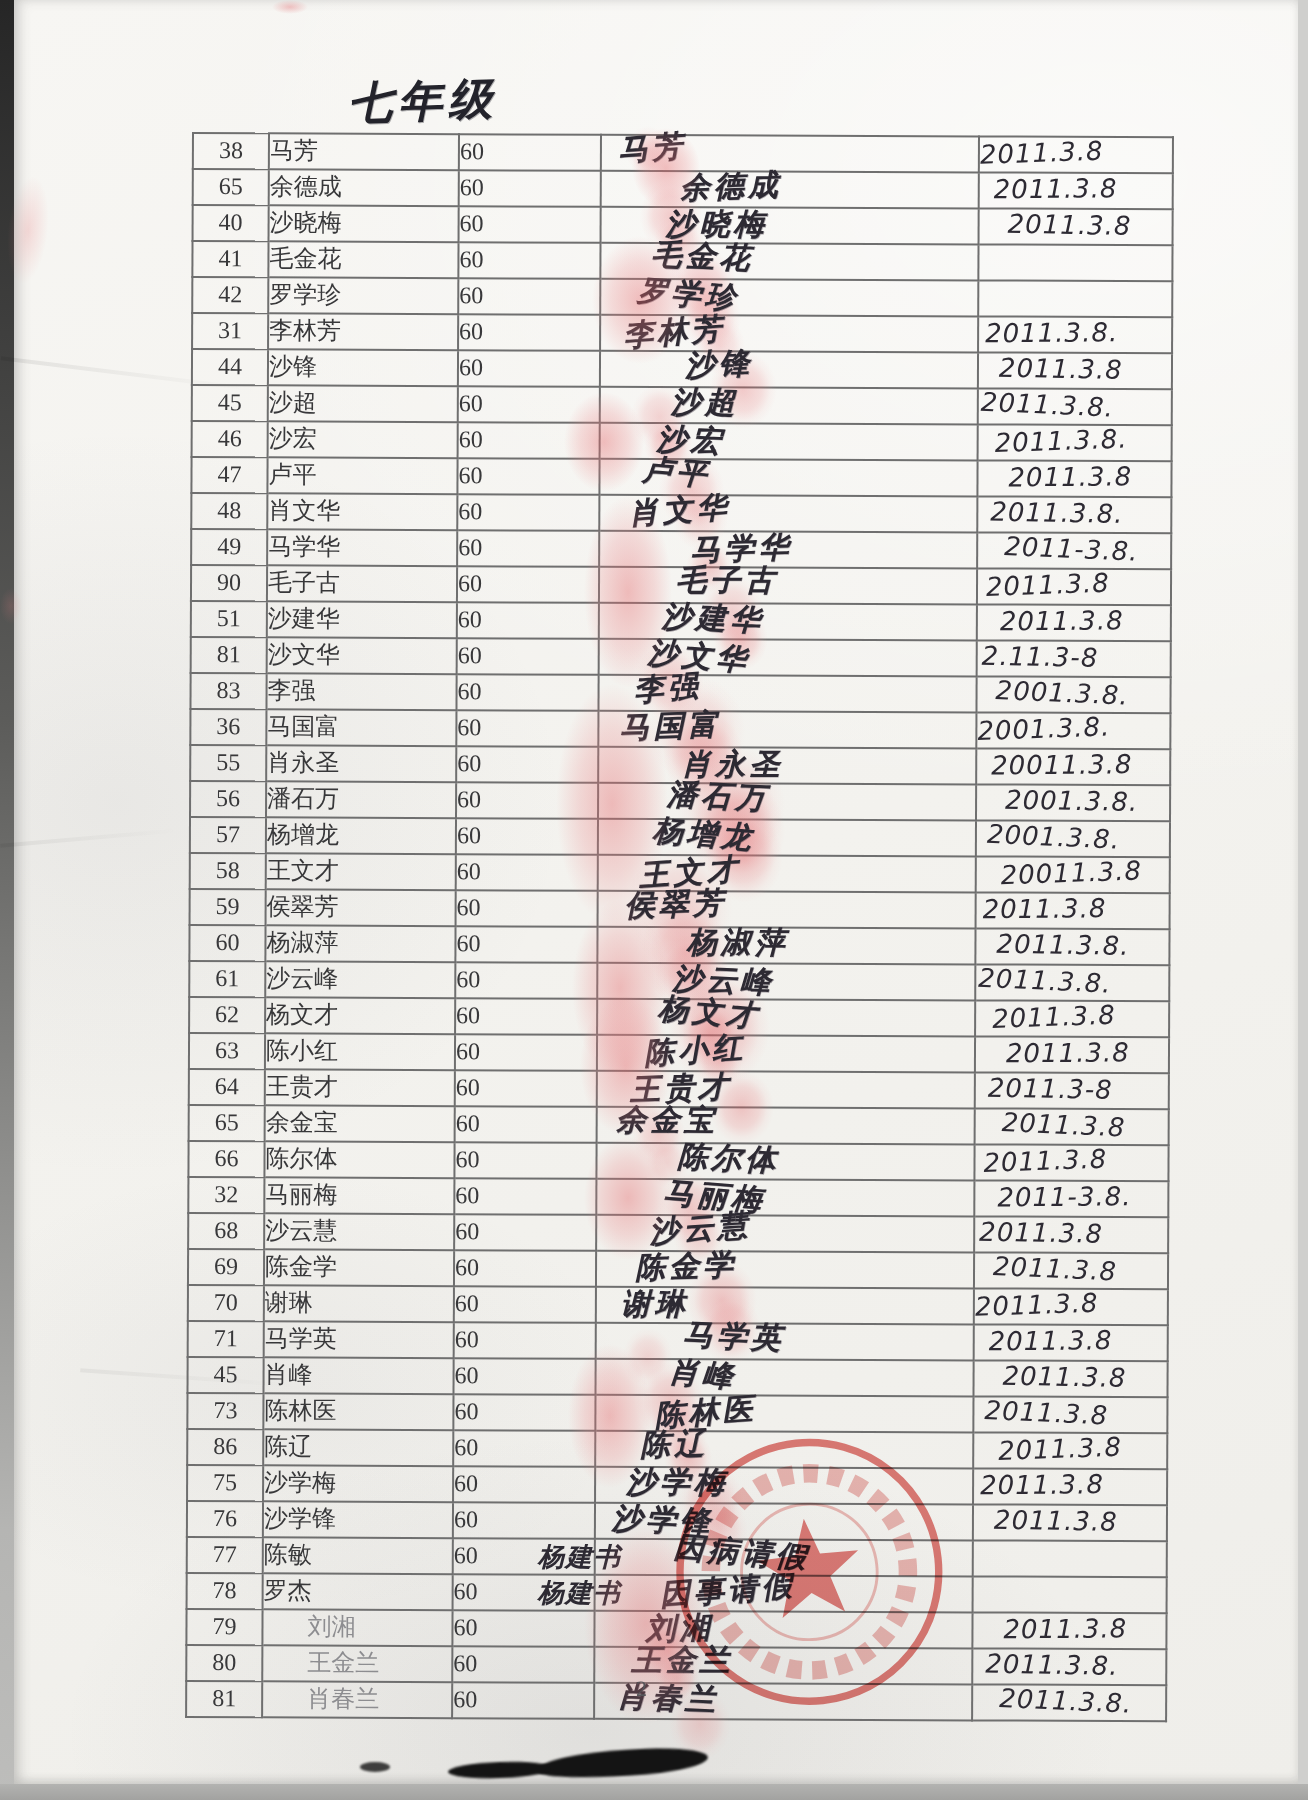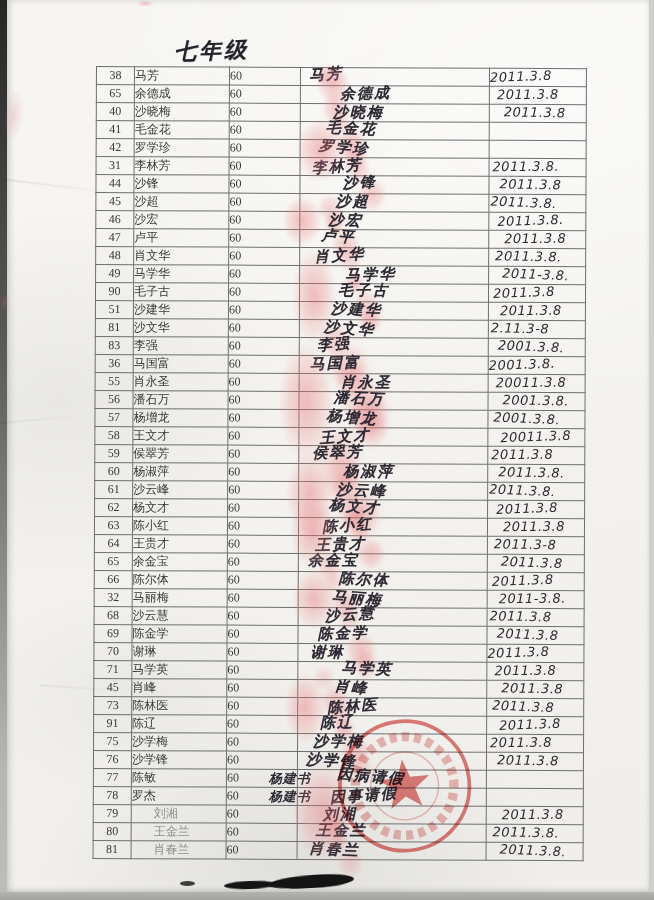--- a/index.html
+++ b/index.html
@@ -361,21 +361,21 @@
     <td class="c-date"><span class="date-text hand" style="transform: rotate(0.75deg); margin-left: 14px;">2011.3.8</span></td>
   </tr>
       <tr>
     <td class="c-no">73</td>
     <td class="c-name">陈林医</td>
     <td class="c-val"><span class="printed">60</span><span class="note-text hand"></span></td>
     <td class="c-sig"><span class="fp" style="width: 29px; height: 33.35px; left: 27px; top: 0px; opacity: 0.47;"></span><span class="sig hand" style="transform: rotate(-4.4deg); margin-left: 29px; top: 0px;">陈林医</span></td>
     <td class="c-date"><span class="date-text hand" style="transform: rotate(2.25deg); margin-left: 5px;">2011.3.8</span></td>
   </tr>
       <tr>
-    <td class="c-no">91</td>
+    <td class="c-no">86</td>
     <td class="c-name">陈辽</td>
     <td class="c-val"><span class="printed">60</span><span class="note-text hand"></span></td>
     <td class="c-sig"><span class="fp" style="width: 24px; height: 27.6px; left: 34px; top: -1px; opacity: 0.64;"></span><span class="sig hand" style="transform: rotate(-2.2deg); margin-left: 22px; top: -2px;">陈辽</span></td>
     <td class="c-date"><span class="date-text hand" style="transform: rotate(-2.25deg); margin-left: 12px;">2011.3.8</span></td>
   </tr>
       <tr>
     <td class="c-no">75</td>
     <td class="c-name">沙学梅</td>
     <td class="c-val"><span class="printed">60</span><span class="note-text hand"></span></td>
     <td class="c-sig"><span class="fp" style="width: 33px; height: 37.95px; left: 41px; top: -2px; opacity: 0.53;"></span><span class="sig hand" style="transform: rotate(0deg); margin-left: 15px; top: -1px;">沙学梅</span></td>

